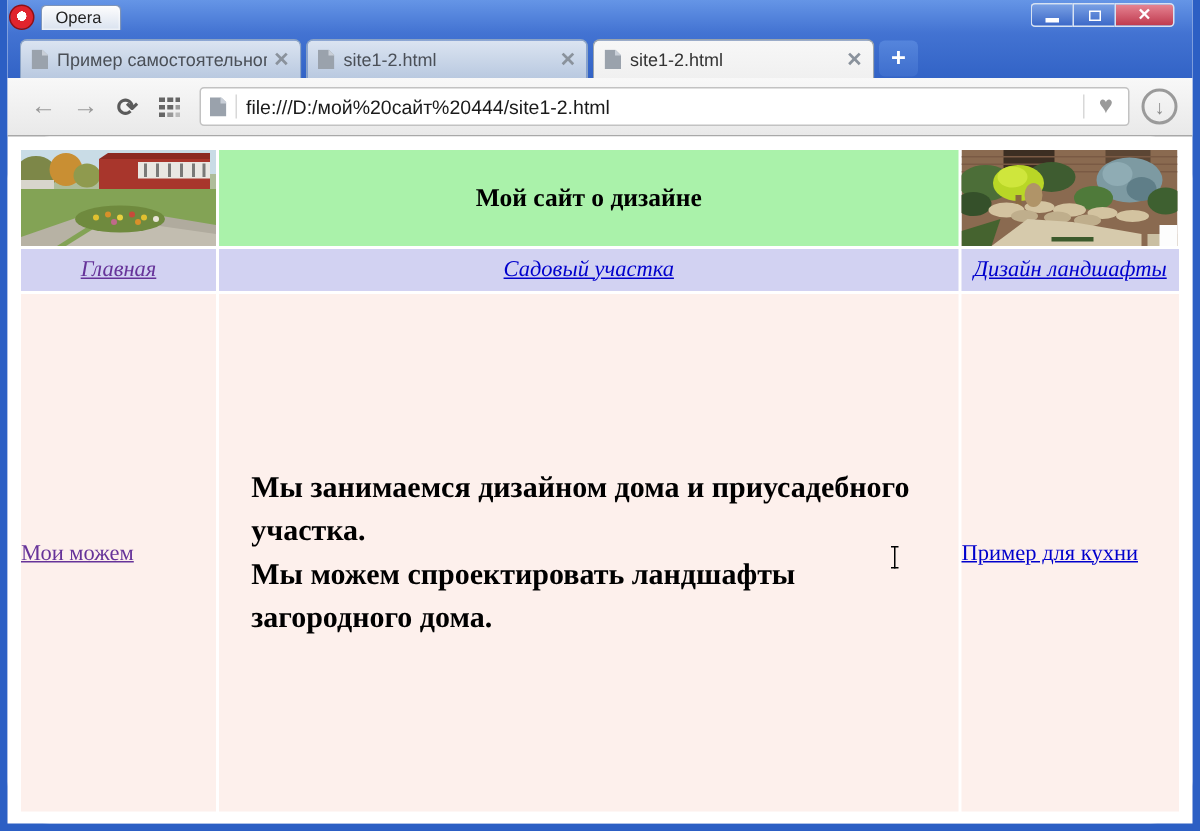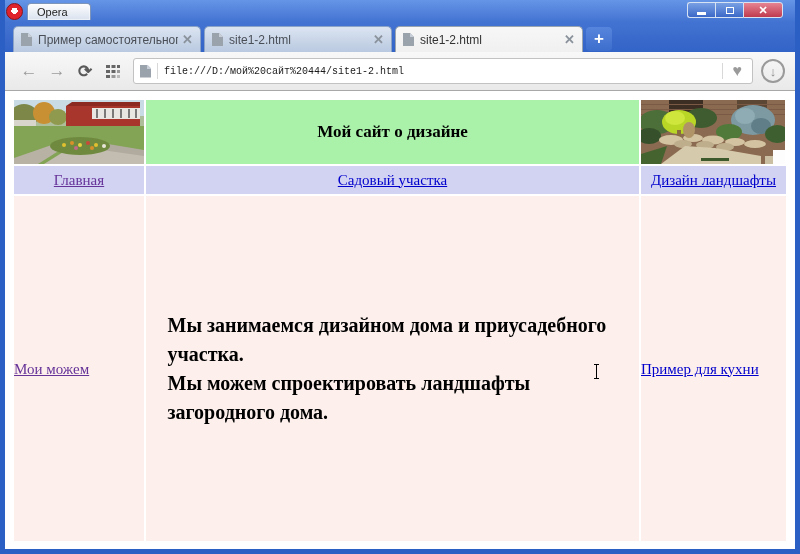--- a/index.html
+++ b/index.html
@@ -17,21 +17,21 @@
     height:22px; flex:0 0 22px;
     background:linear-gradient(#6595e6, #4373d2);
     display:flex; align-items:center; position:relative;
   }
   .opera-logo {
     width:17px; height:17px; margin-left:1px; border-radius:50%;
     background:radial-gradient(circle at 50% 45%, #fff 0 28%, #e0242e 29% 100%);
     border:1px solid #8c1016; flex:0 0 17px;
   }
   .opera-menu-btn {
-    margin-left:4px; height:17px; padding:0 22px 0 9px;
+    margin-left:4px; height:17px; padding:0 12px 0 9px;
     background:linear-gradient(#fdfdfd,#d9e2ef);
     border:1px solid #7e94b8; border-radius:4px 4px 0 0; border-bottom:none;
     font-size:11px; color:#222; display:flex; align-items:center;
     box-shadow:0 0 0 1px rgba(255,255,255,.45) inset;
   }
   .win-controls { position:absolute; right:12px; top:2px; display:flex; }
   .win-btn {
     height:16px; width:28px; display:flex; align-items:center; justify-content:center;
     background:linear-gradient(#79a0e4,#3c69c8);
     border:1px solid #d7e2f2; border-right-width:0;
@@ -93,22 +93,22 @@
   .navbtn { width:28px; text-align:center; font-size:17px; color:#9a9a9a; font-weight:bold; }
   .navbtn.dark { color:#5a5a5a; }
   .grid-icon { width:28px; display:flex; justify-content:center; }
   .urlbox {
     flex:1 1 auto; height:26px; margin:0 8px 0 6px;
     background:#fff; border:1px solid #c2c2c2; border-radius:3px;
     display:flex; align-items:center; padding:0 6px; min-width:0;
   }
   .urlbox .sep { width:1px; height:16px; background:#d8d8d8; margin:0 6px; flex:0 0 1px; }
   .url-input {
-    flex:1 1 auto; border:none; outline:none; font-size:10px; color:#1a1a1a;
-    font-family:Liberation Mono, monospace; background:transparent; min-width:0;
+    flex:1 1 auto; border:none; outline:none; font-size:13px; color:#1a1a1a;
+    font-family:Liberation Sans, sans-serif; background:transparent; min-width:0;
   }
   .heart-seg { flex:0 0 auto; display:flex; align-items:center; }
   .heart-icon { color:#9a9a9a; font-size:16px; padding:0 4px; }
   .download-btn {
     flex:0 0 24px; width:24px; height:24px; border:2px solid #9a9a9a; border-radius:50%;
     color:#8a8a8a; font-size:13px; font-weight:bold;
     display:flex; align-items:center; justify-content:center;
   }
 
   
@@ -119,21 +119,21 @@
   td { vertical-align:middle; }
   .col-left  { width:130px; }
   .col-right { width:145px; }
   .cell-img  { height:64px; padding:0; line-height:0; }
   .cell-img svg { display:block; }
   .cell-title {
     background:var(--header-bg, #aaf2aa); text-align:center;
     font-weight:bold; font-size:17px; color:#000;
   }
   .cell-nav {
-    background:var(--nav-bg, #d2d2f2); height:28px; text-align:center; font-size:15px;
+    background:var(--nav-bg, #d2d2f2); height:28px; text-align:center; font-size:15px;font-style:italic;
   }
   .cell-body { background:var(--content-bg, #fdf0ec); text-align:left; }
   a.sitelink { color:var(--link-unvisited, #0000cc); text-decoration:underline; font-size:15px; }
   a.sitelink.visited { color:var(--link-visited, #663399); }
   .main-text { font-weight:bold; font-size:20px; line-height:29px; color:#000;
                max-width:450px; margin:0 auto; }
   .text-cursor { position:absolute; left:591px; top:273px; width:1px; height:15px;
                  background:#000; }
   .text-cursor::before, .text-cursor::after {
     content:""; position:absolute; left:-2px; width:5px; height:1px; background:#000; }

